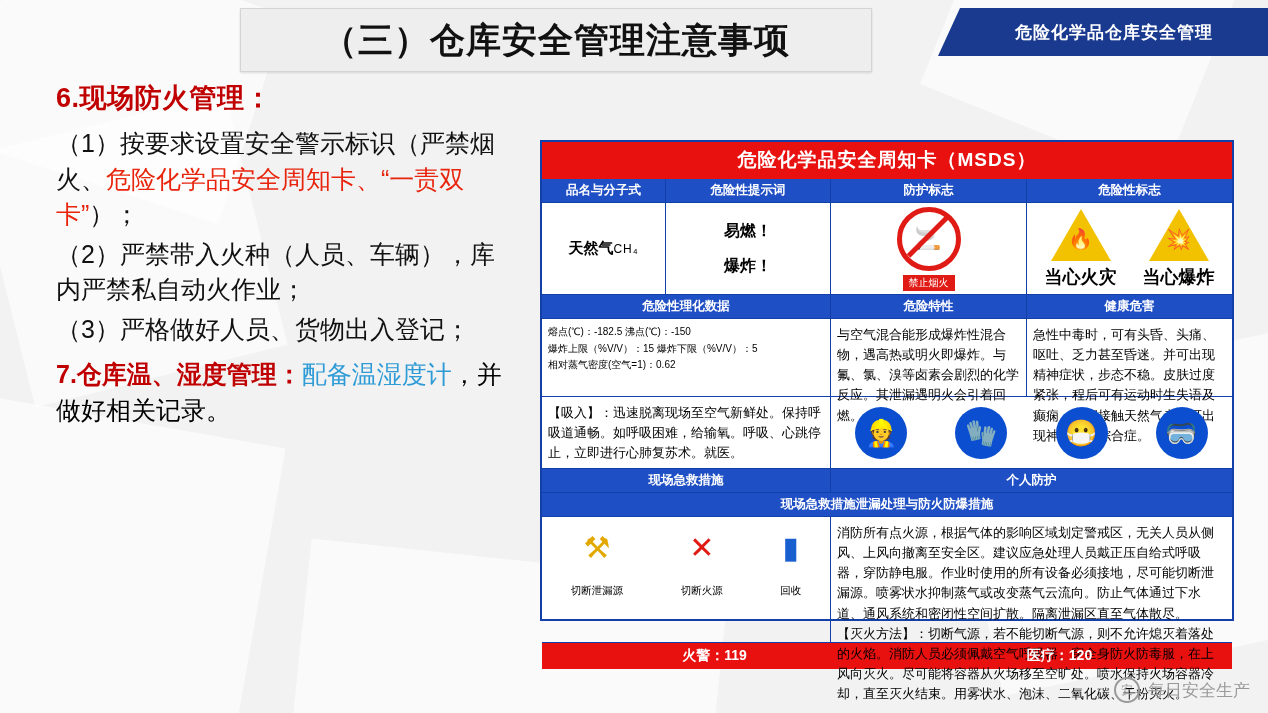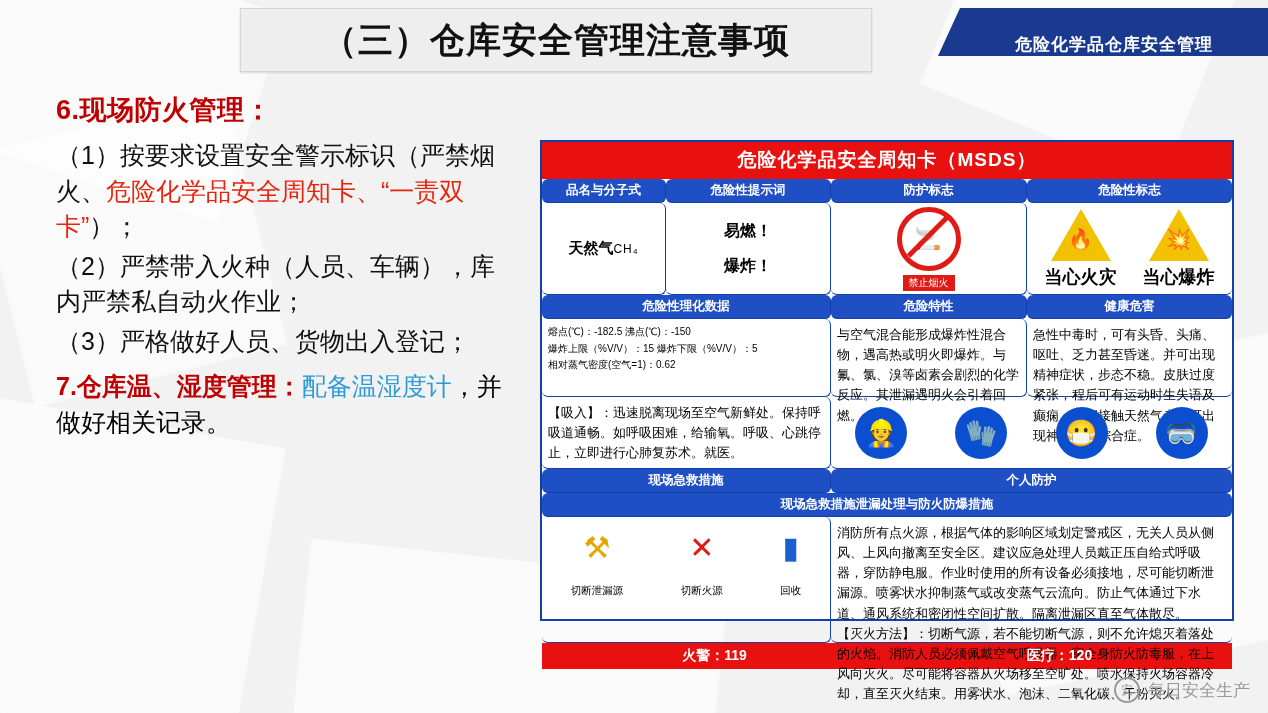--- a/index.html
+++ b/index.html
@@ -63,21 +63,21 @@
     font-family: "Liberation Serif", "DejaVu Serif", serif;
   }
   .header-tag {
     position: absolute;
     right: 0;
     top: 8px;
     width: 308px;
     height: 48px;
     background: #1a3a8f;
     display: flex;
-    align-items: flex-end;
+    align-items: center;
     justify-content: center;
     transform: skewX(0deg);
   }
   .header-tag::before {
     content: "";
     position: absolute;
     left: -22px;
     top: 0;
     width: 0;
     height: 0;
@@ -88,21 +88,21 @@
     color: #ffffff;
     font-size: 17px;
     font-weight: bold;
     letter-spacing: 1px;
   }
 
   
   .left-col {
     position: absolute;
     left: 56px;
-    top: 92px;
+    top: 80px;
     width: 452px;
   }
   .h-red {
     font-size: 27px;
     font-weight: bold;
     color: #c00000;
     margin: 0 0 10px 0;
     letter-spacing: 0.5px;
   }
   .para {
@@ -137,21 +137,21 @@
   .msds-title {
     background: #e8110f;
     color: #ffffff;
     text-align: center;
     font-size: 19px;
     font-weight: bold;
     padding: 5px 0 6px;
     letter-spacing: 1px;
   }
   .row { display: flex; }
-  .cell { border-right: 1.5px solid #1240a8; border-bottom: 1.5px solid #1240a8; box-sizing: border-box; border-radius: 6px; }
+  .cell { border-right: 1.5px solid #1240a8; border-bottom: 1.5px solid #1240a8; box-sizing: border-box; }
   .cell:last-child { border-right: none; }
   .hdr {
     background: #1f4fc4;
     color: #ffffff;
     font-weight: bold;
     text-align: center;
     font-size: 12.5px;
     padding: 3px 0;
   }
   .c1 { width: 124px; }

